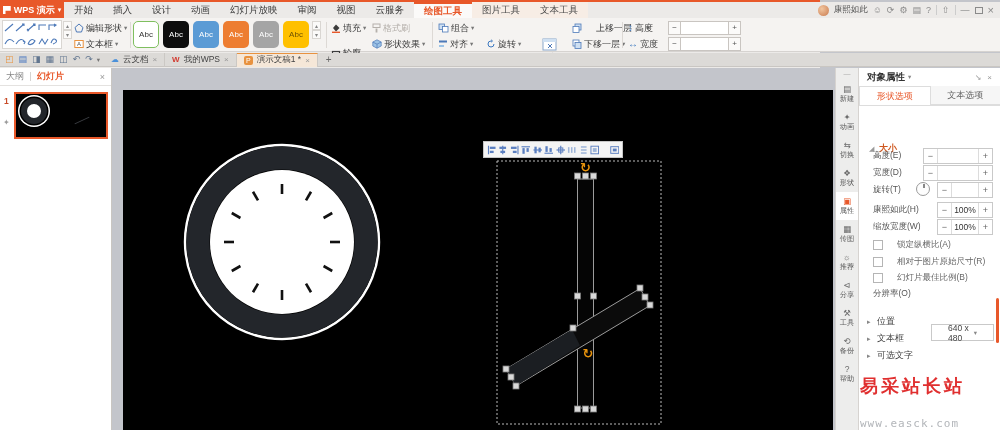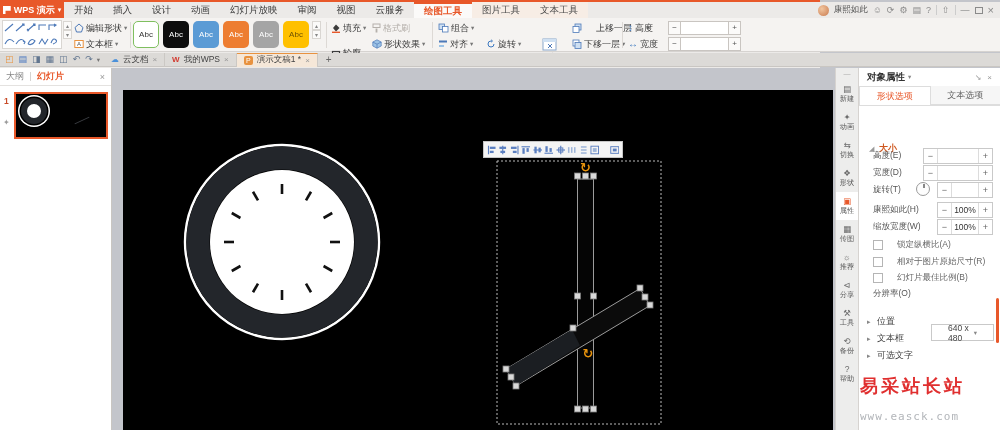--- a/index.html
+++ b/index.html
@@ -124,21 +124,21 @@
   .cbl { font-size:8.5px; color:#666; white-space:nowrap; }
   .ddl { position:absolute; left:72px; top:0; width:63px; height:17px; border:1px solid #c9c9c9; background:#fff; font-size:8.5px; color:#444; display:flex; align-items:center; padding:0 16px;margin-top:38px; }
   .ddl .caret { margin-left:auto; font-size:6.5px; color:#888; }
   .secrow { position:absolute; left:8px; font-size:9px; color:#444; }
   .secrow .tri { color:#888; font-size:7px; margin-right:4px; }
   .pscroll { position:absolute; right:1px; top:230px; width:3px; height:45px; background:#e8582a; border-radius:2px; }
 
   
   .wmark { position:absolute; left:860px; top:372px; width:140px; z-index:50; }
   .wm1 { font-family:"DejaVu Serif","Liberation Serif",serif; color:#e02f2f; font-size:18px; font-weight:bold; letter-spacing:3px; }
-  .wm2 { font-family:"DejaVu Sans Mono","Liberation Mono",monospace; color:#b3b6ba; font-size:11px; margin-top:12px; letter-spacing:1px; }
+  .wm2 { font-family:"DejaVu Sans Mono","Liberation Mono",monospace; color:#b3b6ba; font-size:11px; margin-top:19px; letter-spacing:1px; }
 </style>
 </head>
 <body>
 
 <div id="app">
 
   <div class="titlebar">
     <div class="logo">
       <span class="flag"></span>
       <span>WPS 演示</span>

